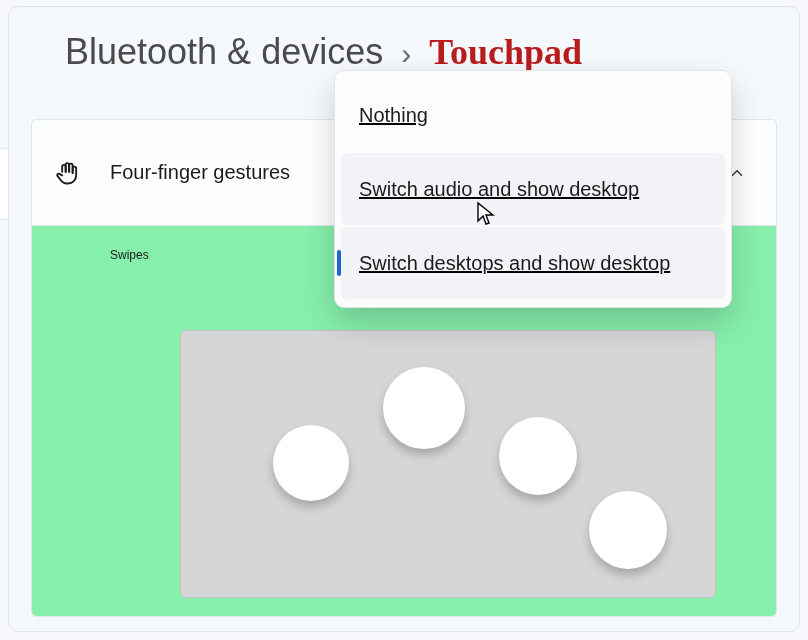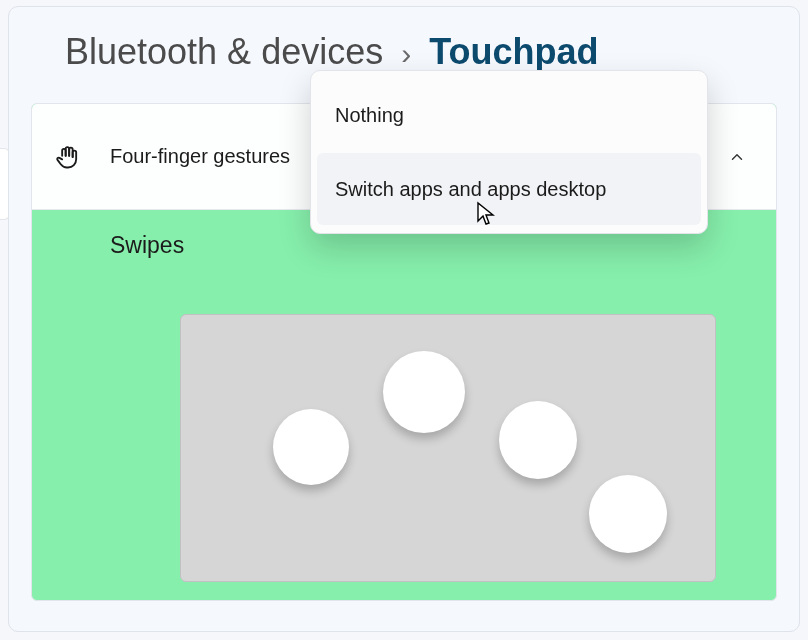--- a/index.html
+++ b/index.html
@@ -22,25 +22,25 @@
       border-radius: 10px;
       padding: 24px 22px 20px 22px;
     }
     .breadcrumb {
       display: flex;
       align-items: baseline;
       gap: 18px;
       font-size: 36px;
       color: #1b1b1b;
       padding-left: 34px;
-      margin-bottom: 30px;
+      margin-bottom: 46px;
     }
     .breadcrumb .parent { font-weight: 400; color: #4b4b4b; }
     .breadcrumb .chev { color: #6a6a6a; font-size: 30px; }
-    .breadcrumb .current { font-weight: 600; color: #0c4a6e; }
+    .breadcrumb .current { font-weight: 600; color: #b91c1c; font-family: Liberation Serif, serif; }
     .panel {
       margin-left: 0;
       border: 1px solid #e2e5eb;
       border-radius: 6px;
       background: #86efac;
       overflow: hidden;
       height: 498px;
       position: relative;
     }
     .panel-header {
@@ -55,21 +55,21 @@
       width: 28px; height: 28px; flex: 0 0 28px;
       margin-right: 28px; color: #1b1b1b;
     }
     .panel-title { font-size: 20px; color: #1b1b1b; flex: 1; }
     .chev-up { width: 18px; height: 18px; color: #3a3a3a; }
     .swipes-row {
       display: flex;
       align-items: center;
       padding: 22px 30px 4px 78px;
     }
-    .swipes-label { font-size: 23px; color: #1b1b1b; }
+    .swipes-label { font-size: 12px; color: #1b1b1b; }
     .touchpad-preview {
       position: absolute;
       left: 148px;
       top: 210px;
       width: 536px;
       height: 268px;
       background: #d6d6d7;
       border: 1px solid #c1c1c3;
       border-radius: 6px;
     }
@@ -80,29 +80,30 @@
       border-radius: 50%;
       box-shadow: 0 6px 10px rgba(0,0,0,0.22);
     }
     .f1 { width:76px; height:76px; left: 92px;  top: 94px; }
     .f2 { width:82px; height:82px; left: 202px; top: 36px; }
     .f3 { width:78px; height:78px; left: 318px; top: 86px; }
     .f4 { width:78px; height:78px; left: 408px; top: 160px; }
     
     .dropdown {
       position: absolute;
-      left: 310px;
+      left: 334px;
       top: 70px;
       width: 398px;
       background: #fcfcfd;
       border: 1px solid #e2e4ea;
       border-radius: 10px;
       box-shadow: 0 14px 32px rgba(0,0,0,0.18);
       padding: 6px;
       z-index: 50;
+      text-decoration: underline;
     }
     .dd-item {
       position: relative;
       display: flex;
       align-items: center;
       height: 72px;
       padding: 0 18px;
       font-size: 20px;
       color: #1b1b1b;
       border-radius: 6px;
@@ -182,21 +183,24 @@
     </div>
 
   </div>
 </div>
 
 <div class="dropdown">
   <div class="dd-item">
     <span>Nothing</span>
   </div>
   <div class="dd-item hover">
-    <span>Switch apps and apps desktop</span>
+    <span>Switch audio and show desktop</span>
+  </div>
+  <div class="dd-item selected">
+    <span>Switch desktops and show desktop</span>
   </div>
 </div>
 
 <span class="cursor">
   <svg viewBox="0 0 20 26">
     <path d="M2 2 L2 20 L7 15 L10 23 L13 22 L10 14 L17 14 Z" fill="#ffffff" stroke="#000000" stroke-width="1.4"></path>
   </svg>
 </span>
 
 </body></html>

